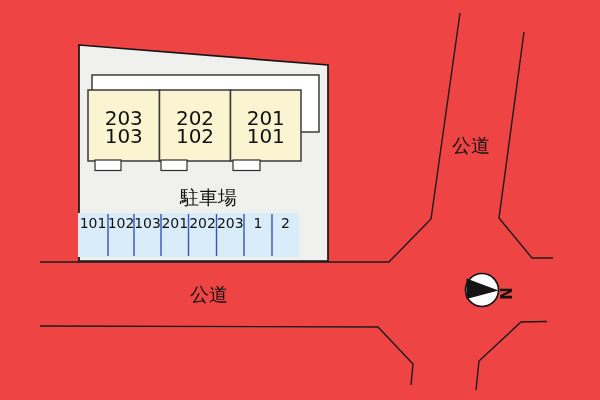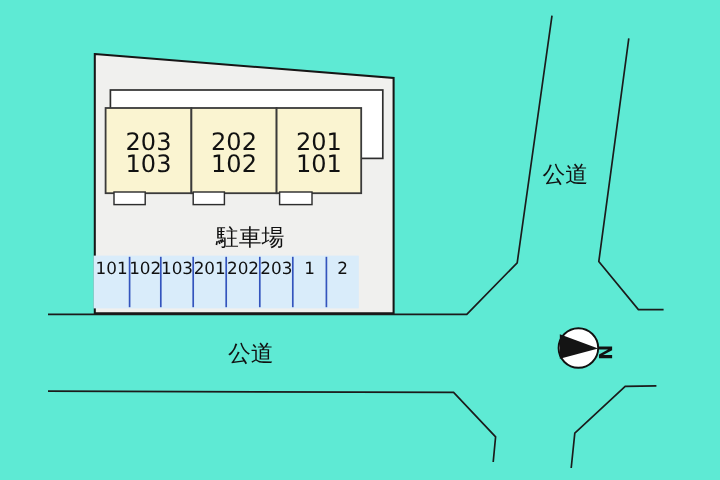--- a/index.html
+++ b/index.html
@@ -1,16 +1,16 @@
 <!DOCTYPE html>
 <html><head>
 <meta charset="utf-8">
 <style>
   html,body{margin:0;padding:0;background:#ffffff;}
-  .stage{width:600px;height:400px;position:relative;background:#5eead4;overflow:hidden;}
+  .stage{width:600px;height:400px;position:relative;background:#ef4444;overflow:hidden;}
   svg{display:block;}
   text{font-family:"DejaVu Sans","Liberation Sans",sans-serif;fill:#111111;}
   .unit-label{font-size:20px;}
   .stall-label{font-size:14px;}
   .area-label{font-size:19px;}
   .road-label{font-size:19px;}
   .north-label{font-size:15px;font-weight:bold;}
 </style>
 </head>
 <body>

